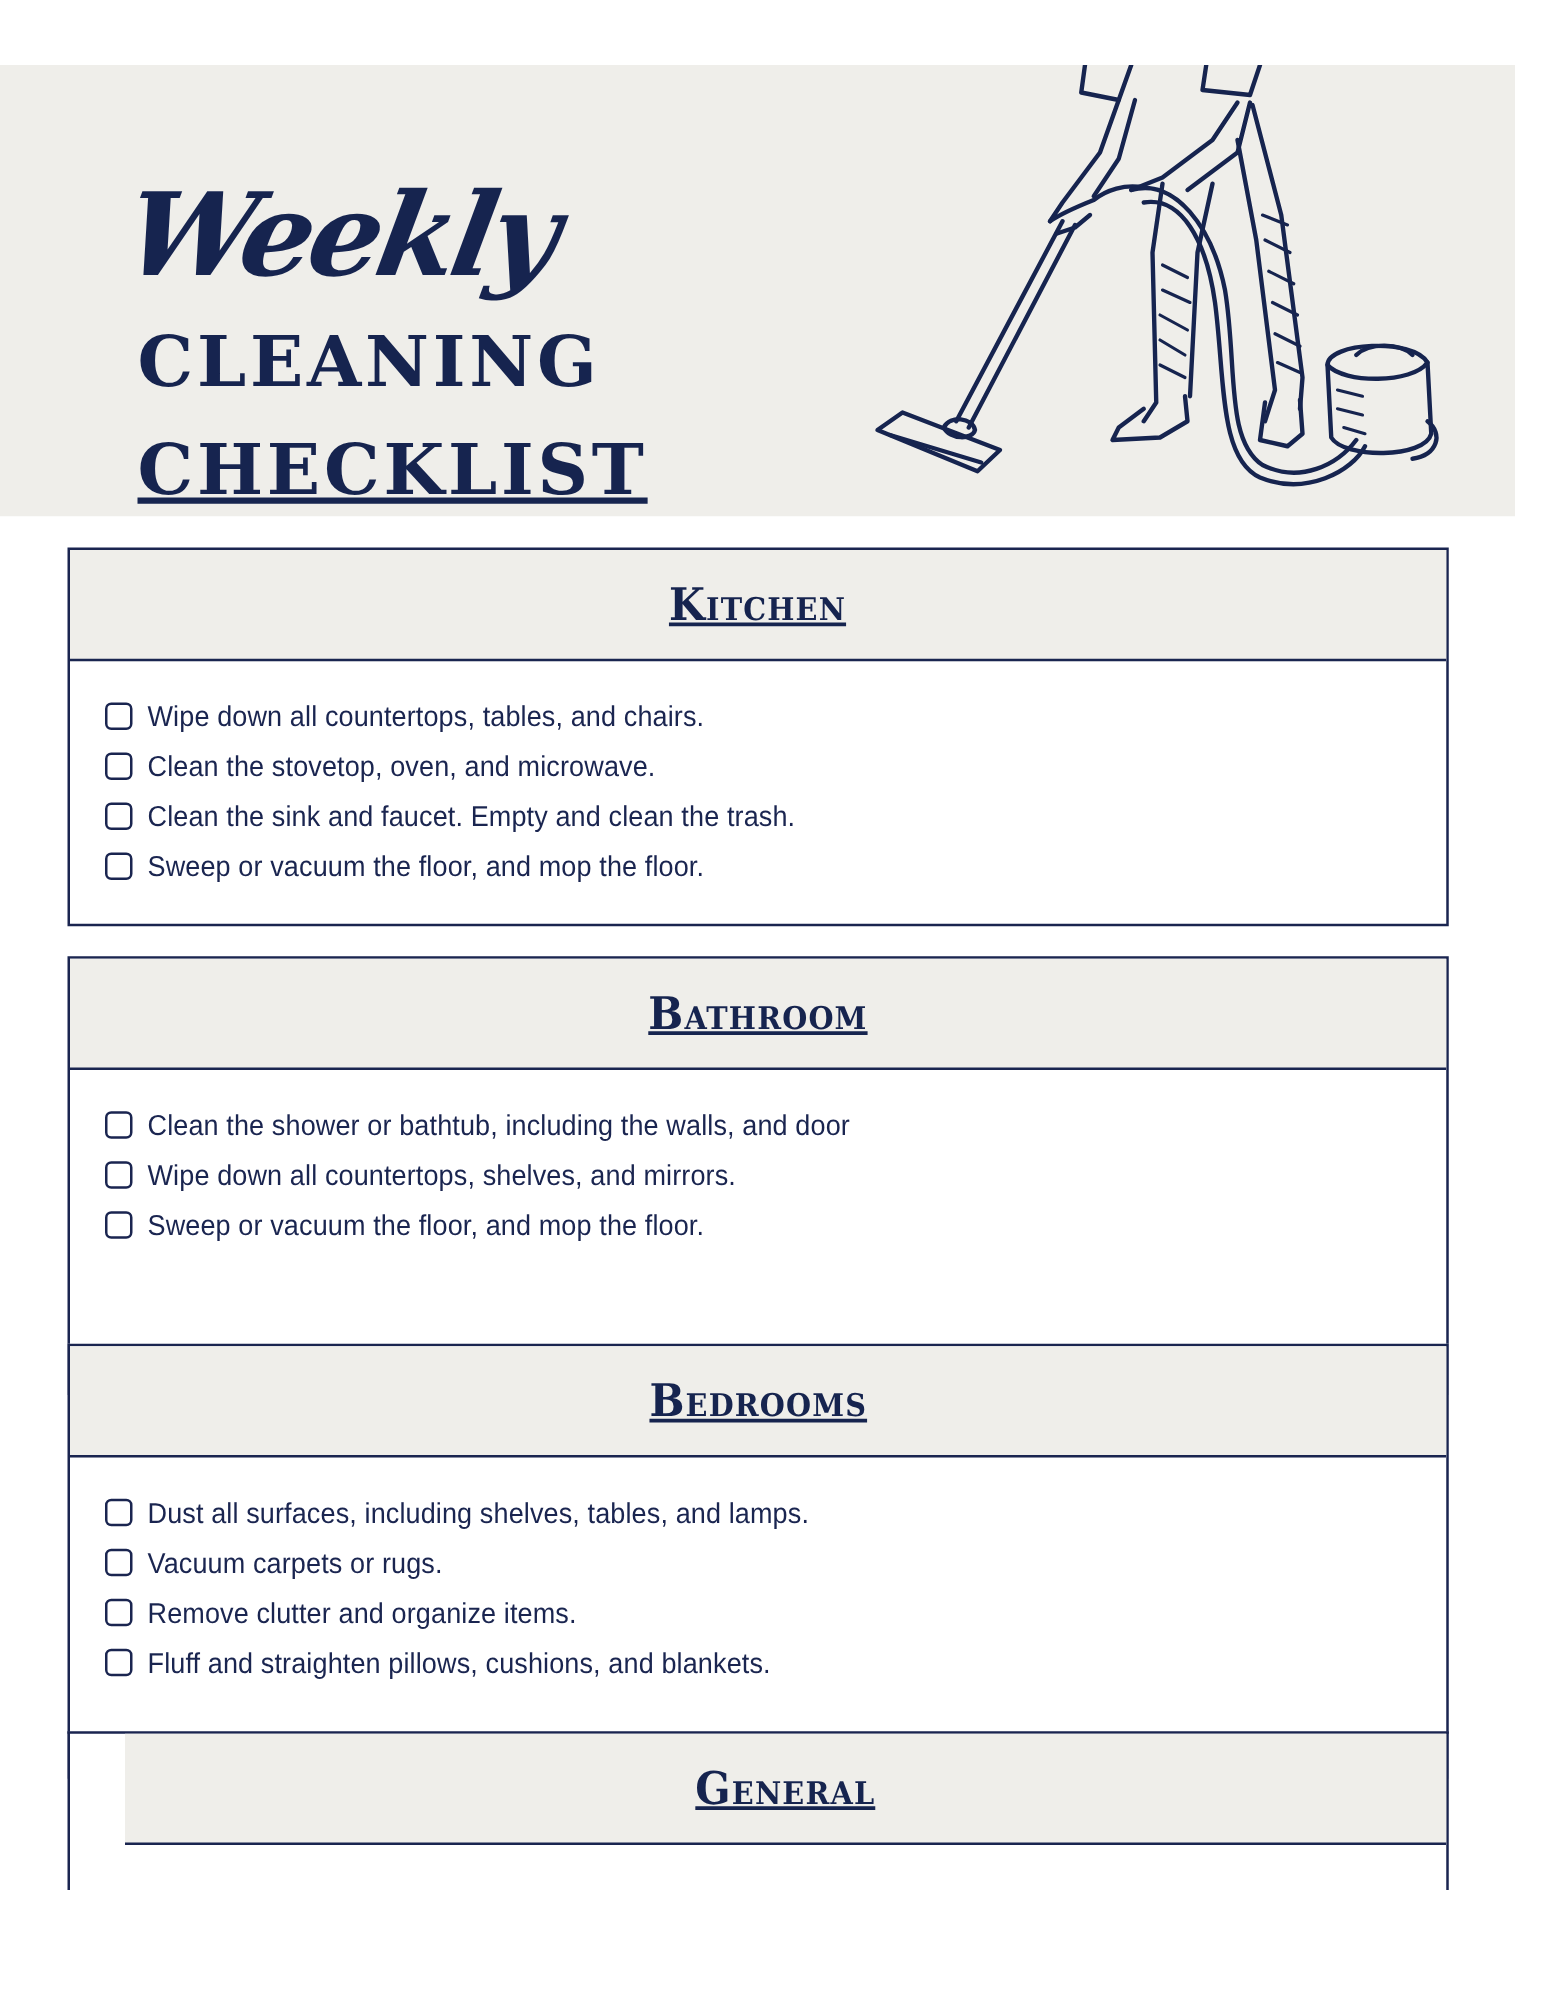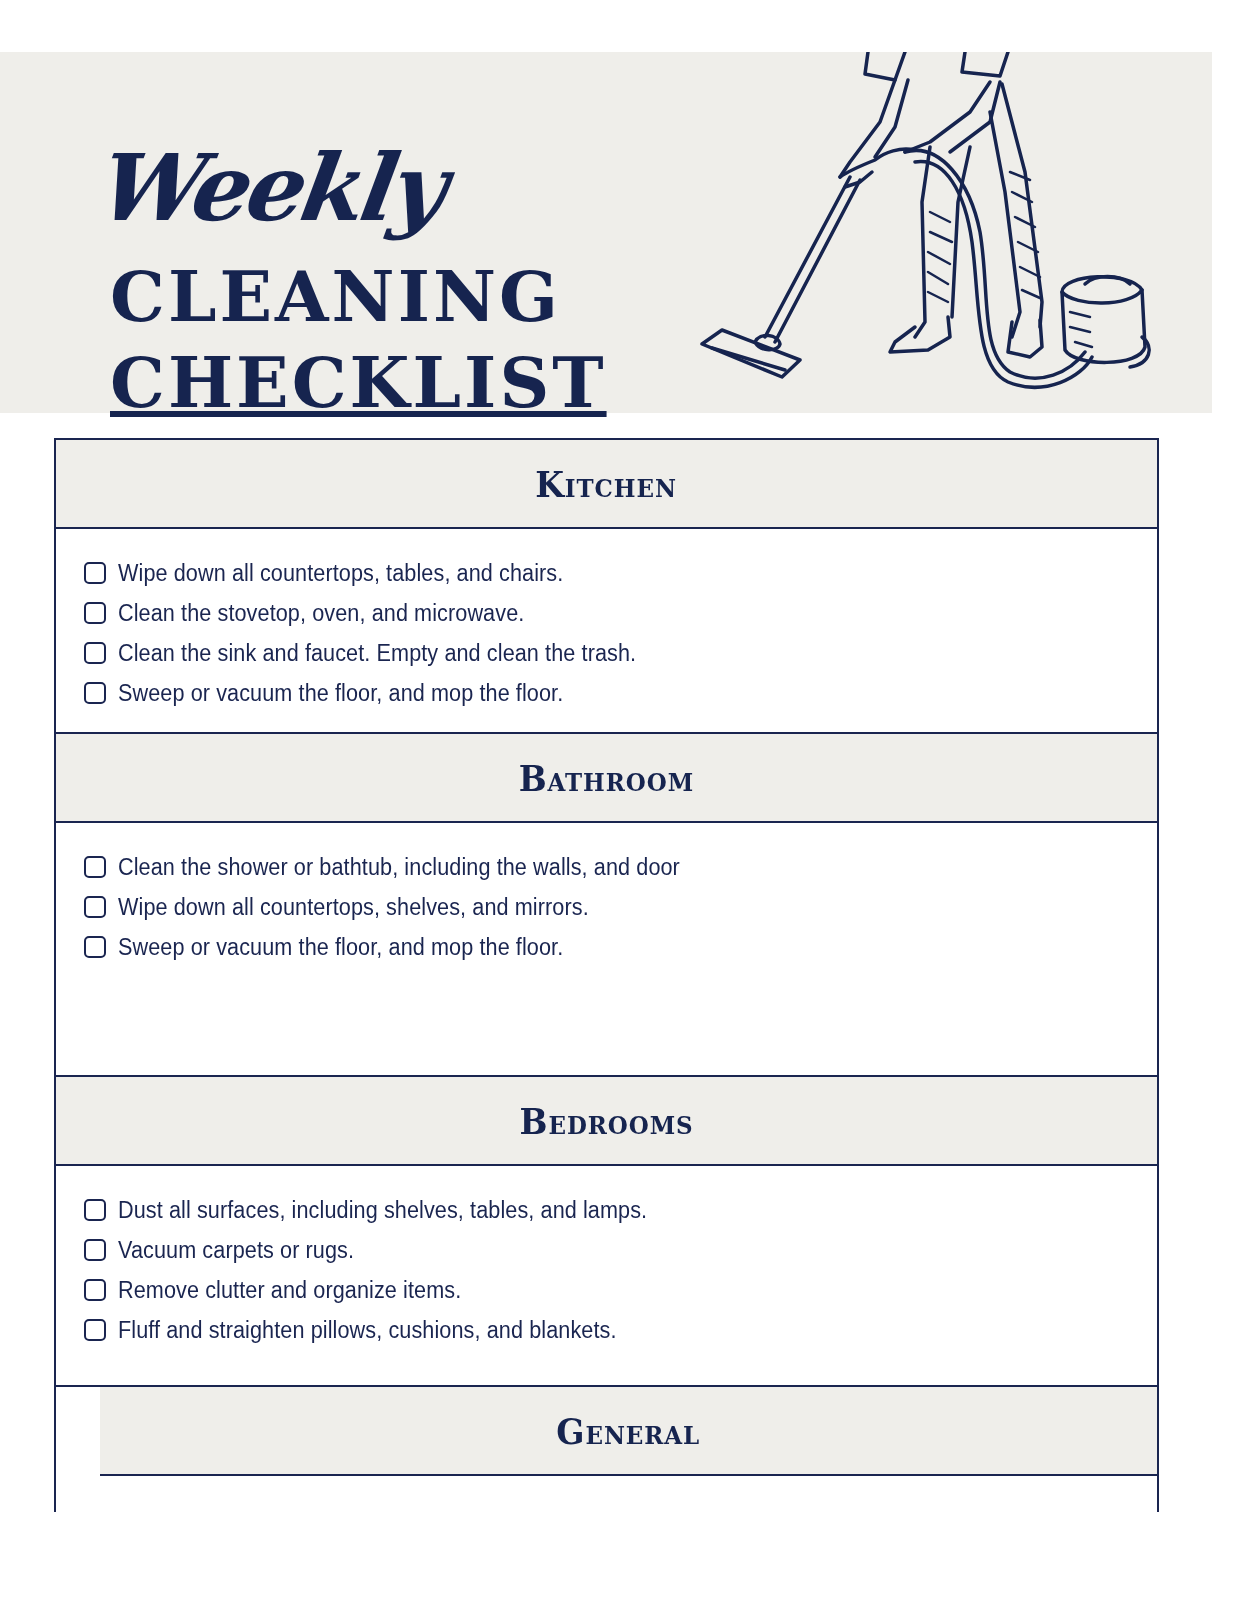--- a/index.html
+++ b/index.html
@@ -12,35 +12,35 @@
     }
     .title-script {
       position: absolute; left: 102px; top: 90px;
       font-family: "DejaVu Serif", serif; font-style: italic; font-weight: bold;
       font-size: 92px; letter-spacing: -4px; color: #16244f;
       transform: skewX(-10deg); line-height: 1;
     }
     .title-line {
       position: absolute; left: 110px;
       font-family: "DejaVu Serif", serif; font-weight: bold;
-      font-size: 69px; letter-spacing: 3px; color: #16244f; line-height: 1;
+      font-size: 56px; letter-spacing: 3px; color: #16244f; line-height: 1;
       transform: scaleY(1.0);
     }
     .title-line.l1 { top: 210px; }
     .title-line.l2 { top: 296px; text-decoration: underline; }
 
     .illustration { position: absolute; left: 690px; top: 52px; width: 470px; height: 340px; }
 
     .section {
       position: absolute; left: 54px; width: 1105px;
       border: 2px solid #1a2550; background: #ffffff;
     }
     .section-header {
       height: 89px; background: #efeeea; border-bottom: 2px solid #1a2550;
-      display: flex; align-items: center; justify-content: center;
+      display: flex; align-items: center; justify-content: center; text-decoration: underline;
     }
     .section-title {
       font-family: "DejaVu Serif", serif; font-weight: bold; font-size: 36px;
       font-variant: small-caps; letter-spacing: 1px; color: #16244f;
       transform: scaleX(0.92);
     }
     .section-body { padding: 24px 0 0 28px; }
     .task {
       display: flex; align-items: center; height: 40px;
     }
@@ -48,21 +48,21 @@
       width: 22px; height: 22px; border: 2.5px solid #1a2550; border-radius: 5px;
       margin-right: 12px; flex: 0 0 auto; background: #fff;
     }
     .task-text {
       font-family: "Liberation Sans", sans-serif; font-size: 23px; color: #1a2550;
       letter-spacing: 0.1px; transform: scaleX(0.94); transform-origin: left center;
       white-space: nowrap;
     }
 
     #sec-kitchen { top: 438px; height: 303px; }
-    #sec-bathroom { top: 732px; height: 351px; }
+    #sec-bathroom { top: 765px; height: 351px; }
     #sec-bedrooms { top: 1075px; height: 348px; }
     #sec-general { top: 1385px; height: 140px; border-bottom: none; padding-left: 44px; }
     #sec-general .section-body { height: 40px; }
     .page-cut { position: absolute; left: 0; top: 1512px; width: 1237px; height: 88px; background: #ffffff; }
   </style>
 </head>
 <body>
 
 <div class="hero">
   <div class="title-script">Weekly</div>

